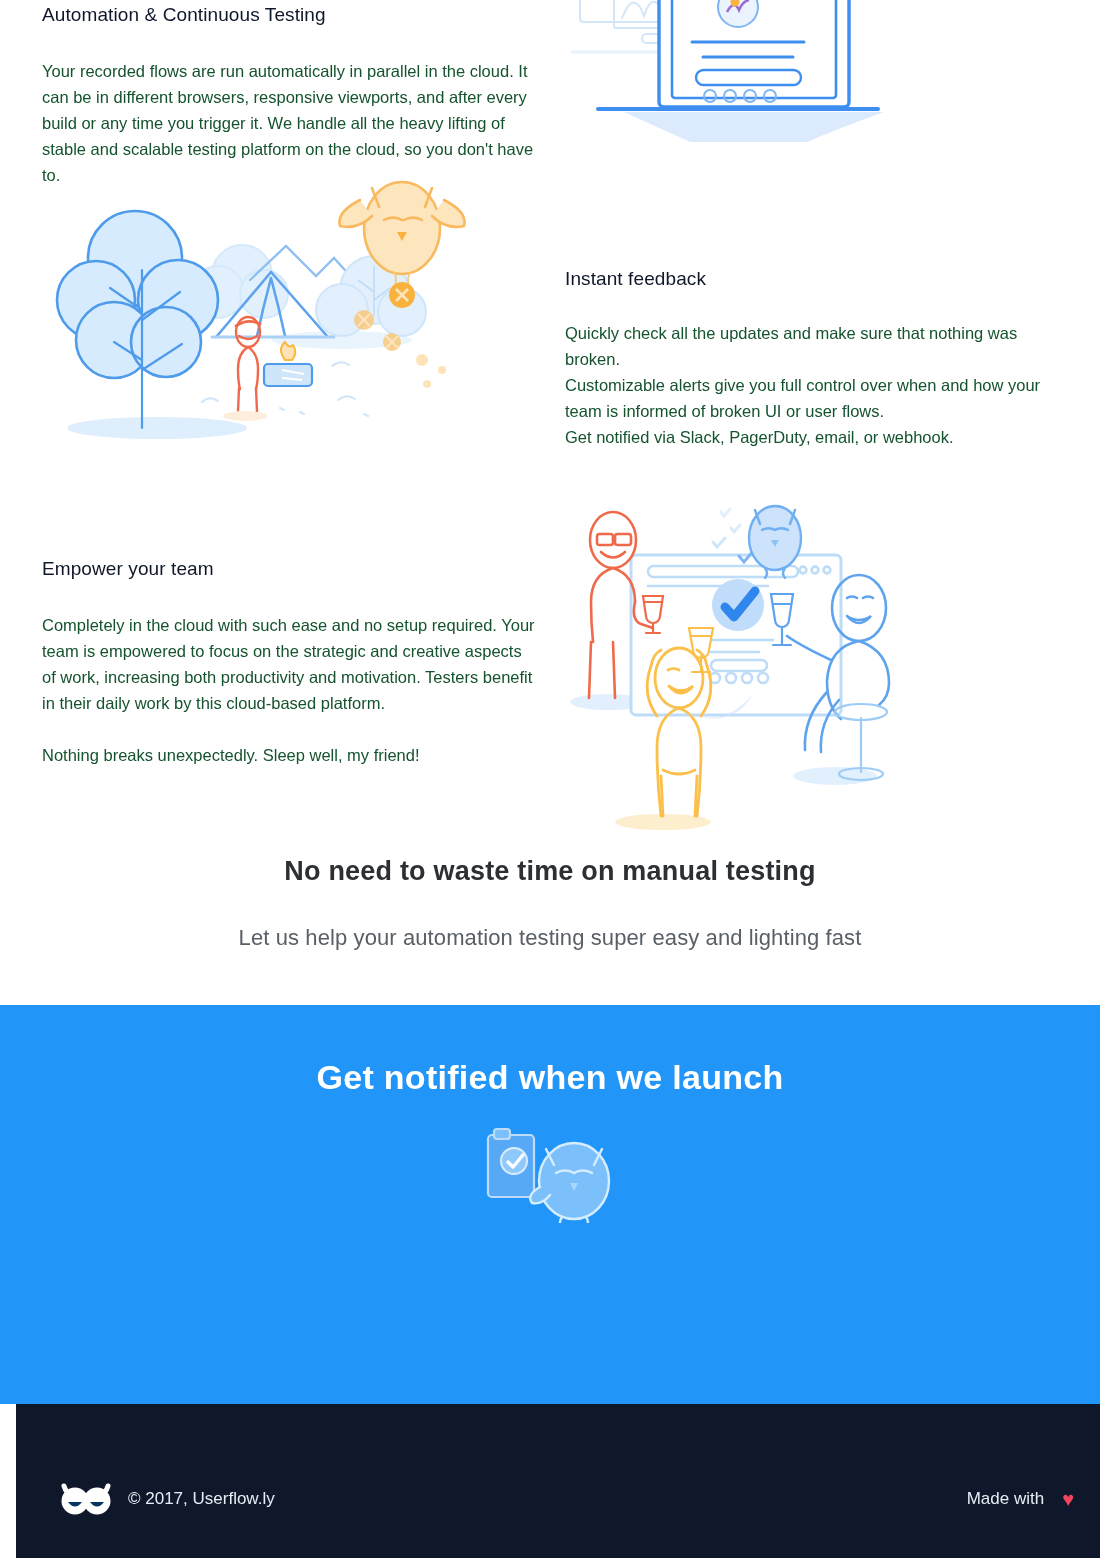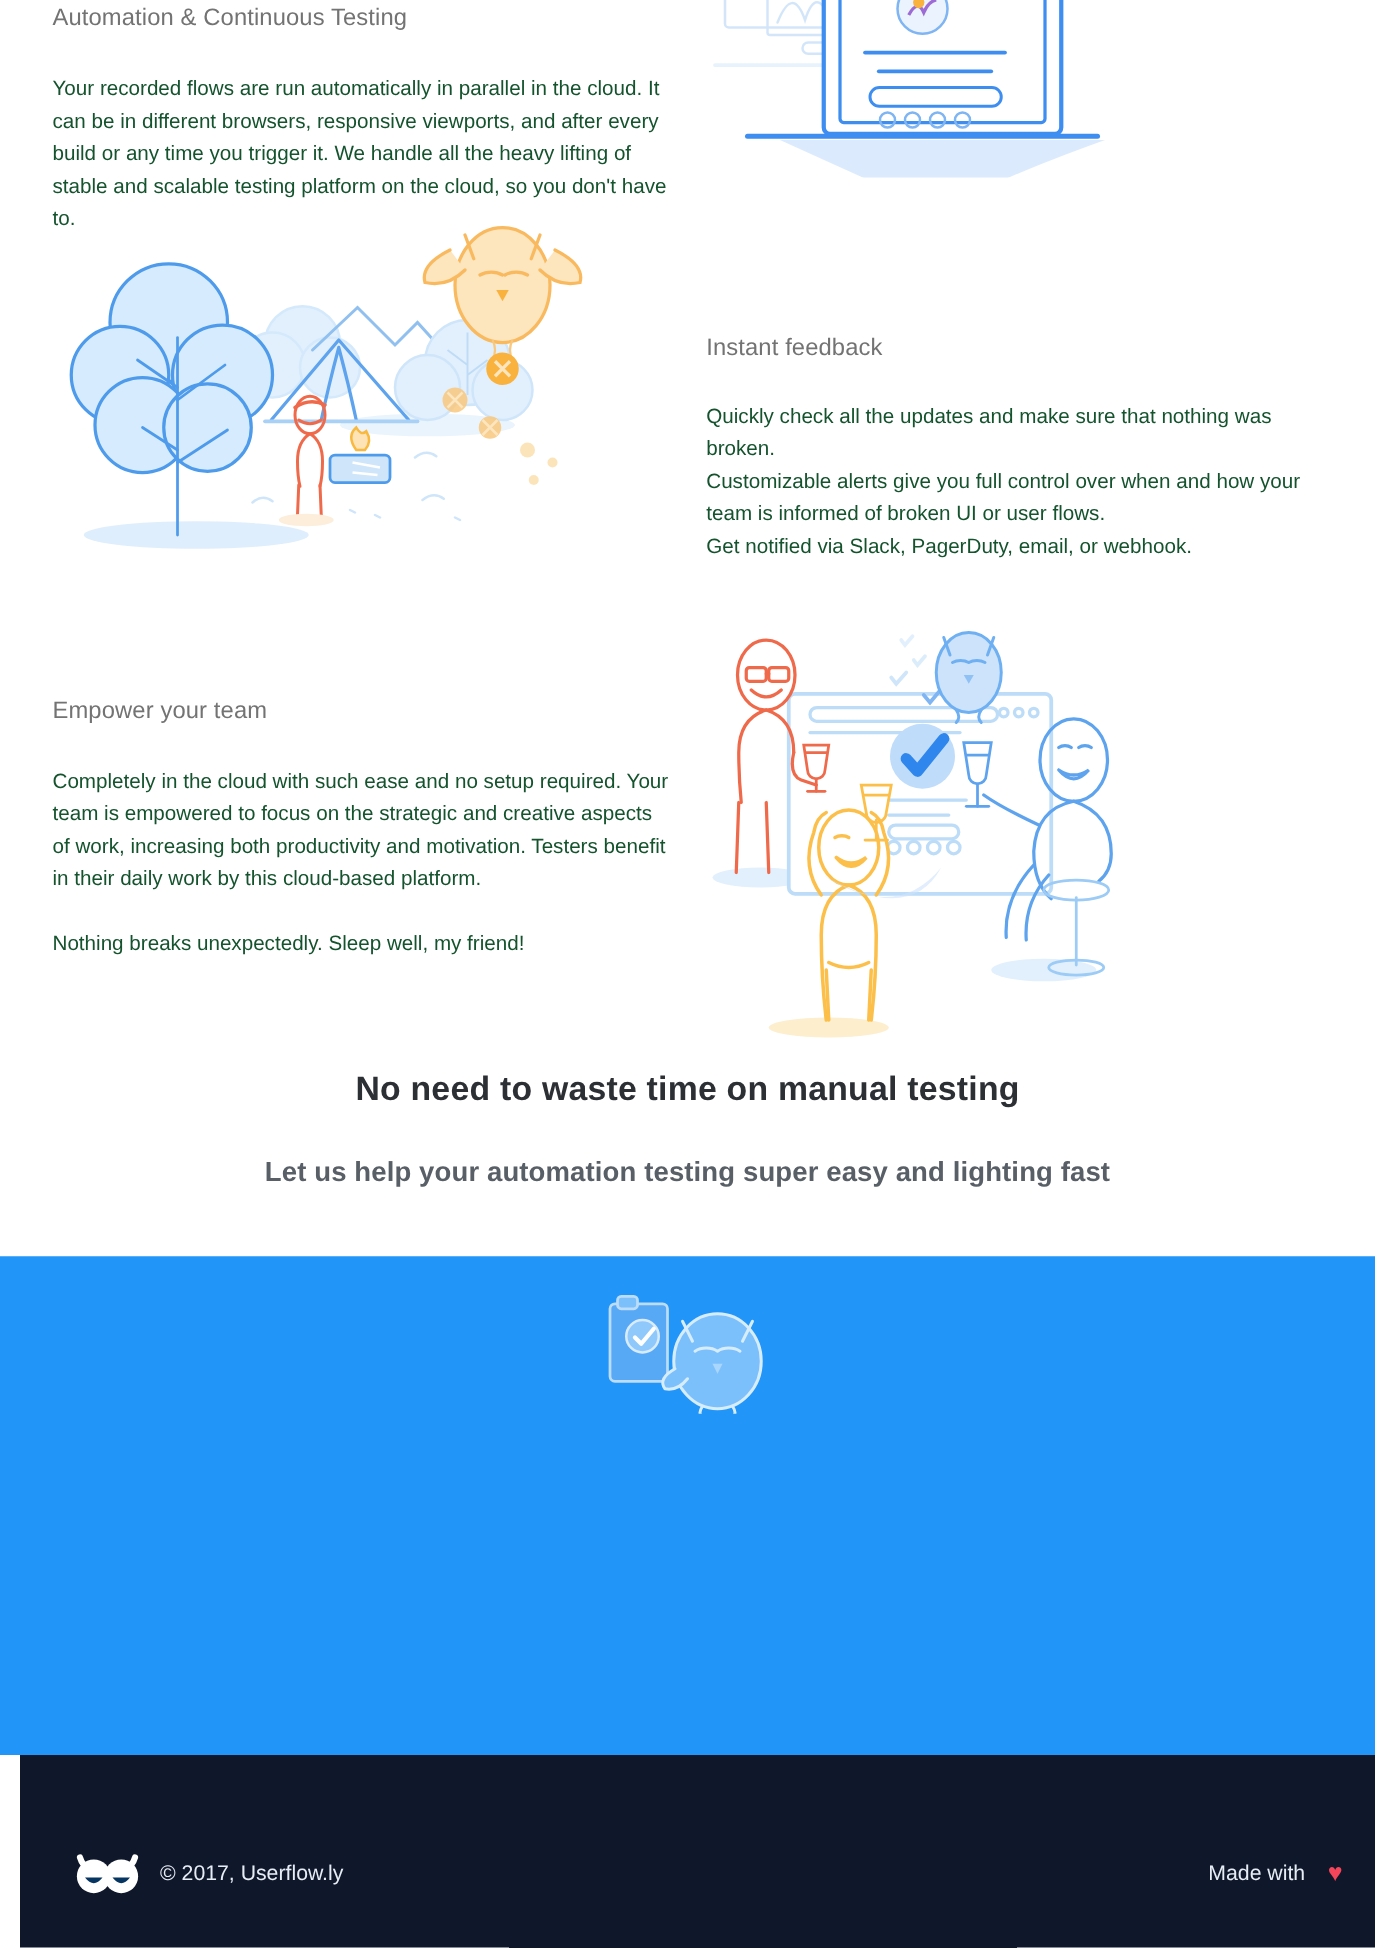--- a/index.html
+++ b/index.html
@@ -8,21 +8,21 @@
     width:1100px; height:1558px;
     background:#ffffff;
     font-family:"Liberation Sans", sans-serif;
     overflow:hidden;
     position:relative;
   }
   .page { position:relative; width:1100px; height:1558px; }
 
   
   .feature-h {
-    color:#737373;
+    color:#0f172a;
     font-size:19px;
     font-weight:400;
     letter-spacing:0.1px;
     margin:0;
   }
   .feature-p {
     color:#14532d;
     font-size:16.5px;
     line-height:26px;
     margin:0;
@@ -45,21 +45,21 @@
   #illus-laptop { left:566px; top:-78px; width:340px; height:220px; }
   #illus-camping { left:42px; top:180px; width:450px; height:275px; }
   #illus-team   { left:563px; top:500px; width:340px; height:340px; }
 
   
   #pitch { position:absolute; left:0; top:856px; width:1100px; text-align:center; }
   #pitch .pitch-title {
     color:#2c2f33; font-size:27px; font-weight:bold; margin:0; letter-spacing:0.2px;
   }
   #pitch .pitch-sub {
-    color:#585f66; font-size:22px; font-weight:700; margin:38px 0 0 0; letter-spacing:0.1px;
+    color:#585f66; font-size:22px; font-weight:400; margin:38px 0 0 0; letter-spacing:0.1px;
   }
 
   
   #cta {
     position:absolute; left:0; top:1005px; width:1100px; height:399px;
     background:#2196f8; text-align:center;
   }
   #cta .cta-title {
     margin:0; padding-top:53px;
     color:#ffffff; font-size:34px; font-weight:600; letter-spacing:0.3px;
@@ -349,20 +349,21 @@
       <path d="M95 200 q70 40 95 -6 q-36 44 -95 6 z" fill="#cfe3fb" opacity=".6"></path>
     </svg>
   </div>
 
   <div id="pitch">
     <h2 class="pitch-title">No need to waste time on manual testing</h2>
     <p class="pitch-sub">Let us help your automation testing super easy and lighting fast</p>
   </div>
 
   <div id="cta">
+    <h2 class="cta-title">Get notified when we launch</h2>
 
     <svg id="cta-owl" viewBox="0 0 160 100">
 
       <g stroke="#bcdcf8" fill="#5fb0f9" stroke-width="2.2" stroke-linejoin="round">
         <rect x="18" y="12" width="46" height="62" rx="4" fill="#57a9f6"></rect>
         <rect x="24" y="6" width="16" height="10" rx="3" fill="#7cc0fb"></rect>
       </g>
       <circle cx="44" cy="38" r="13" fill="#8fc9fc" stroke="#d9ecff" stroke-width="2"></circle>
       <path d="M38 39 l5 5 l10 -12" stroke="#ffffff" stroke-width="3.4" fill="none" stroke-linecap="round" stroke-linejoin="round"></path>
 

